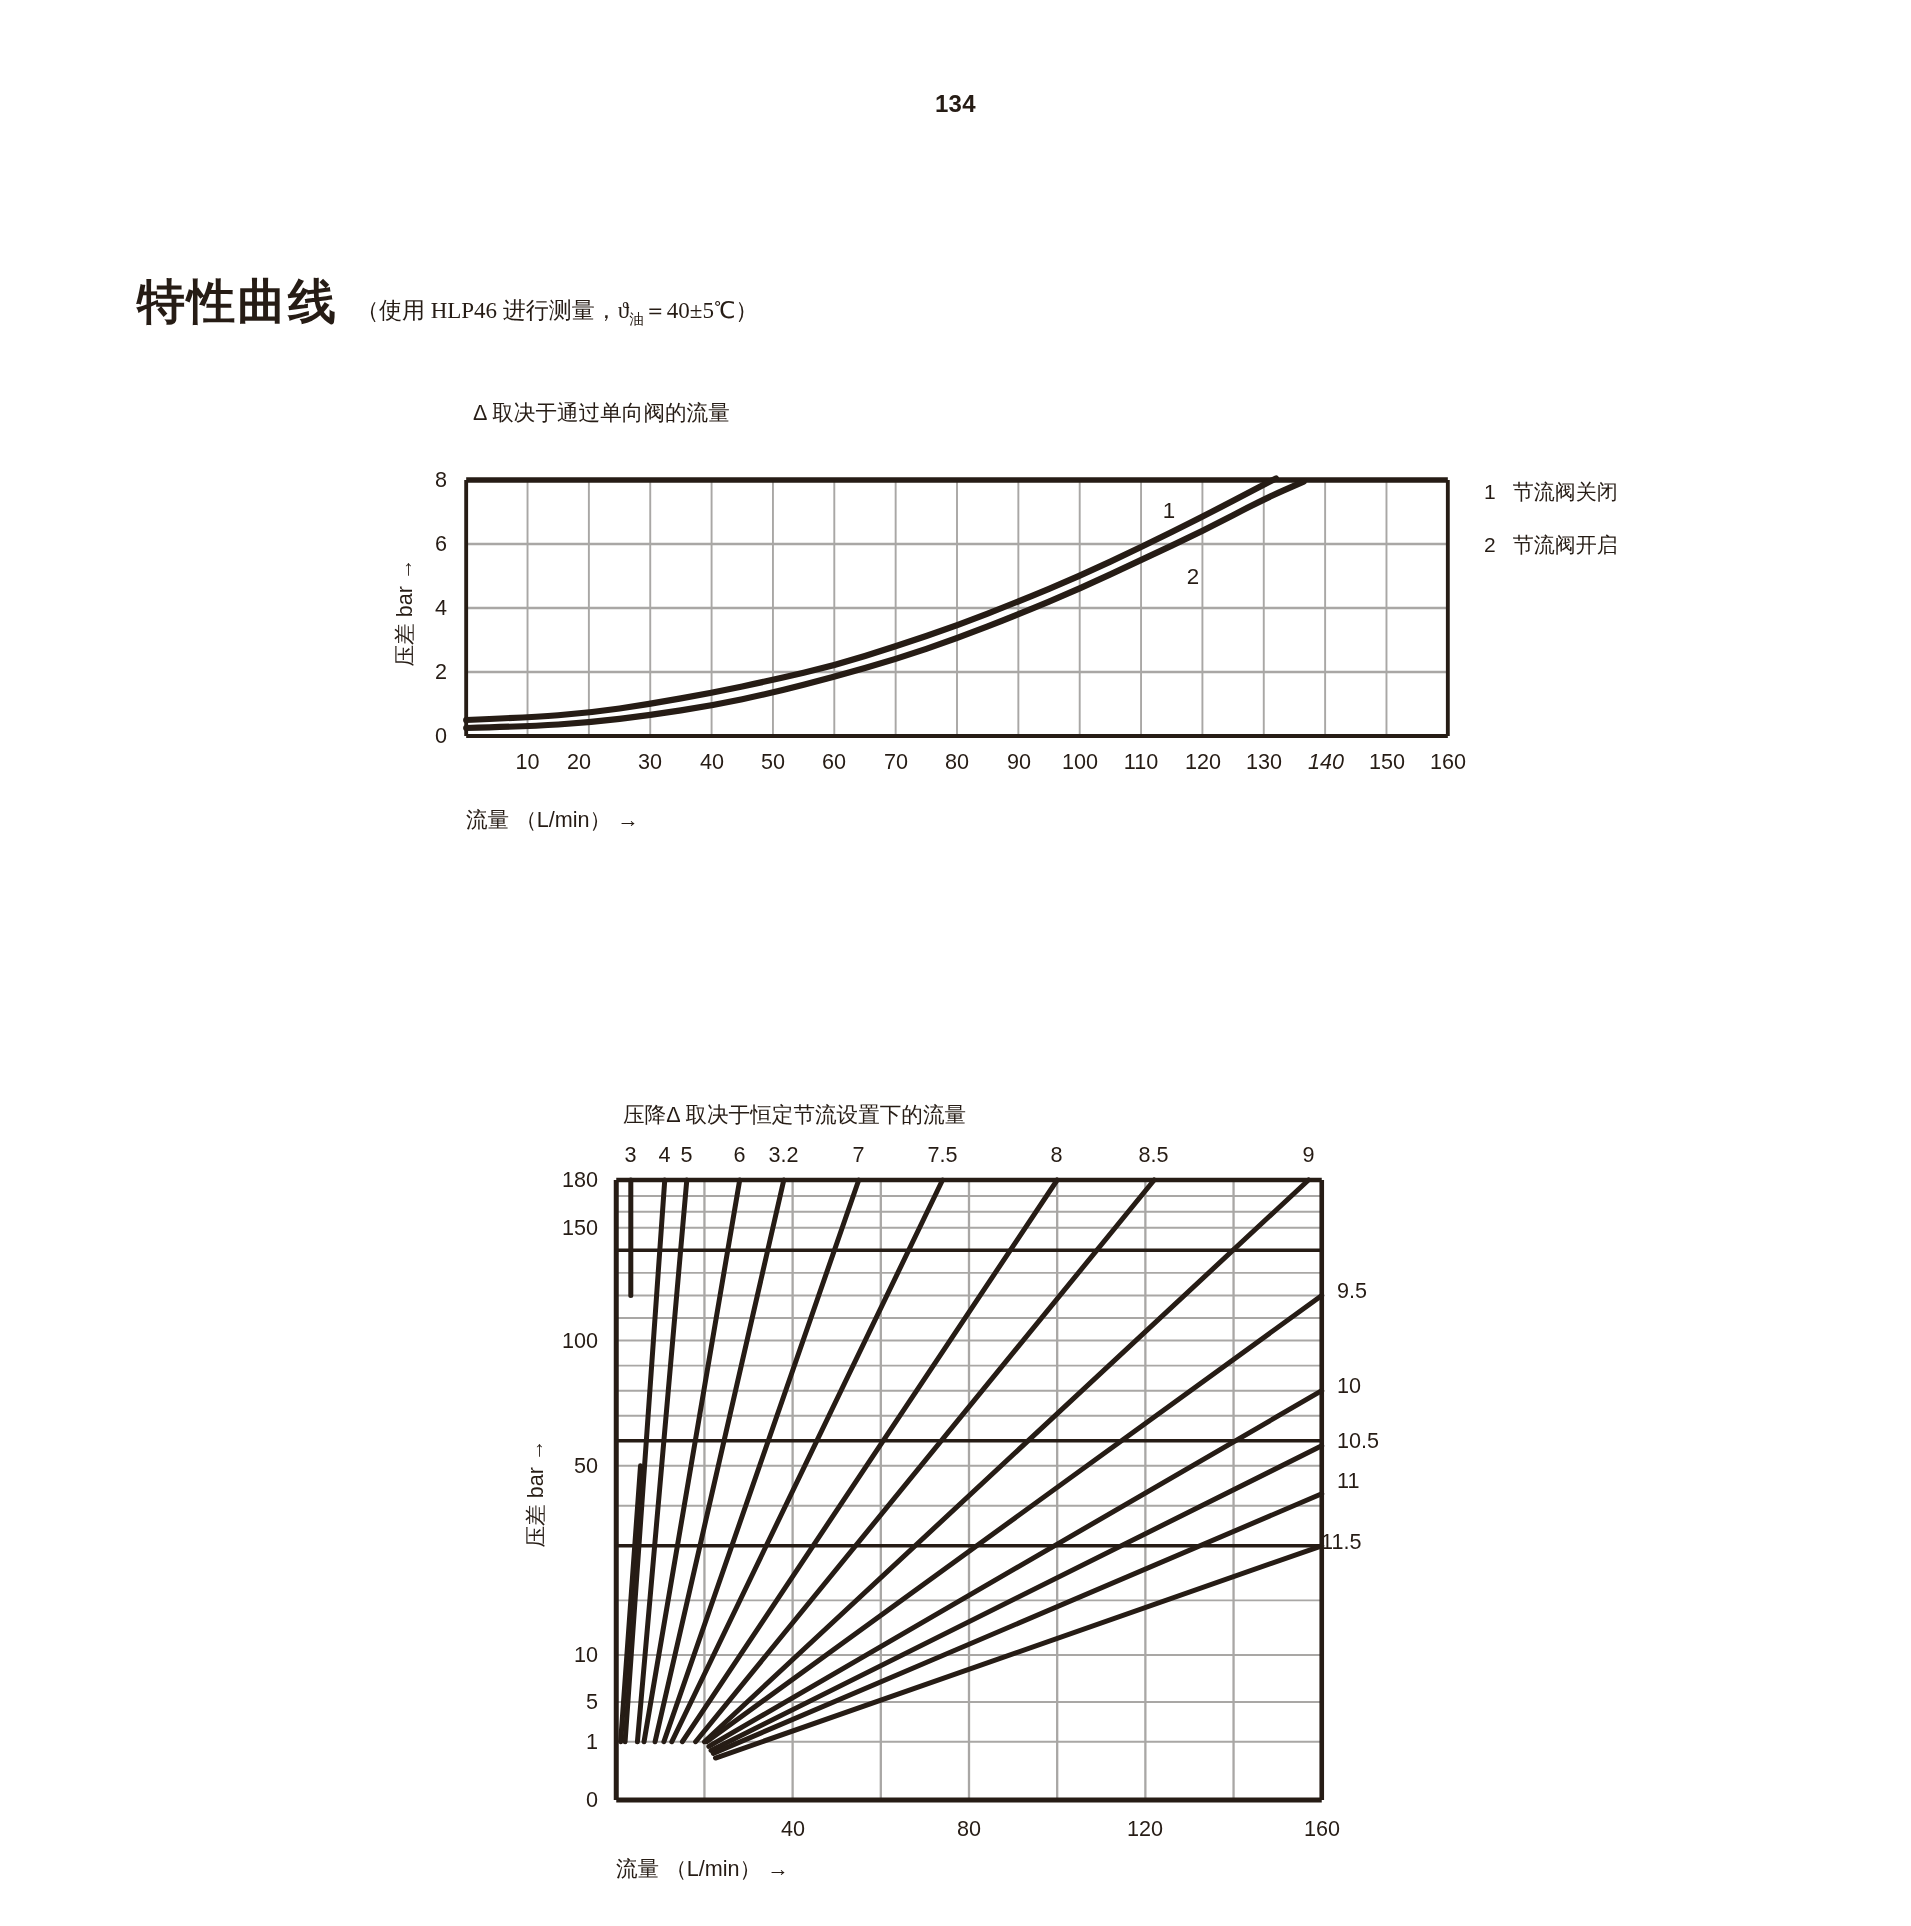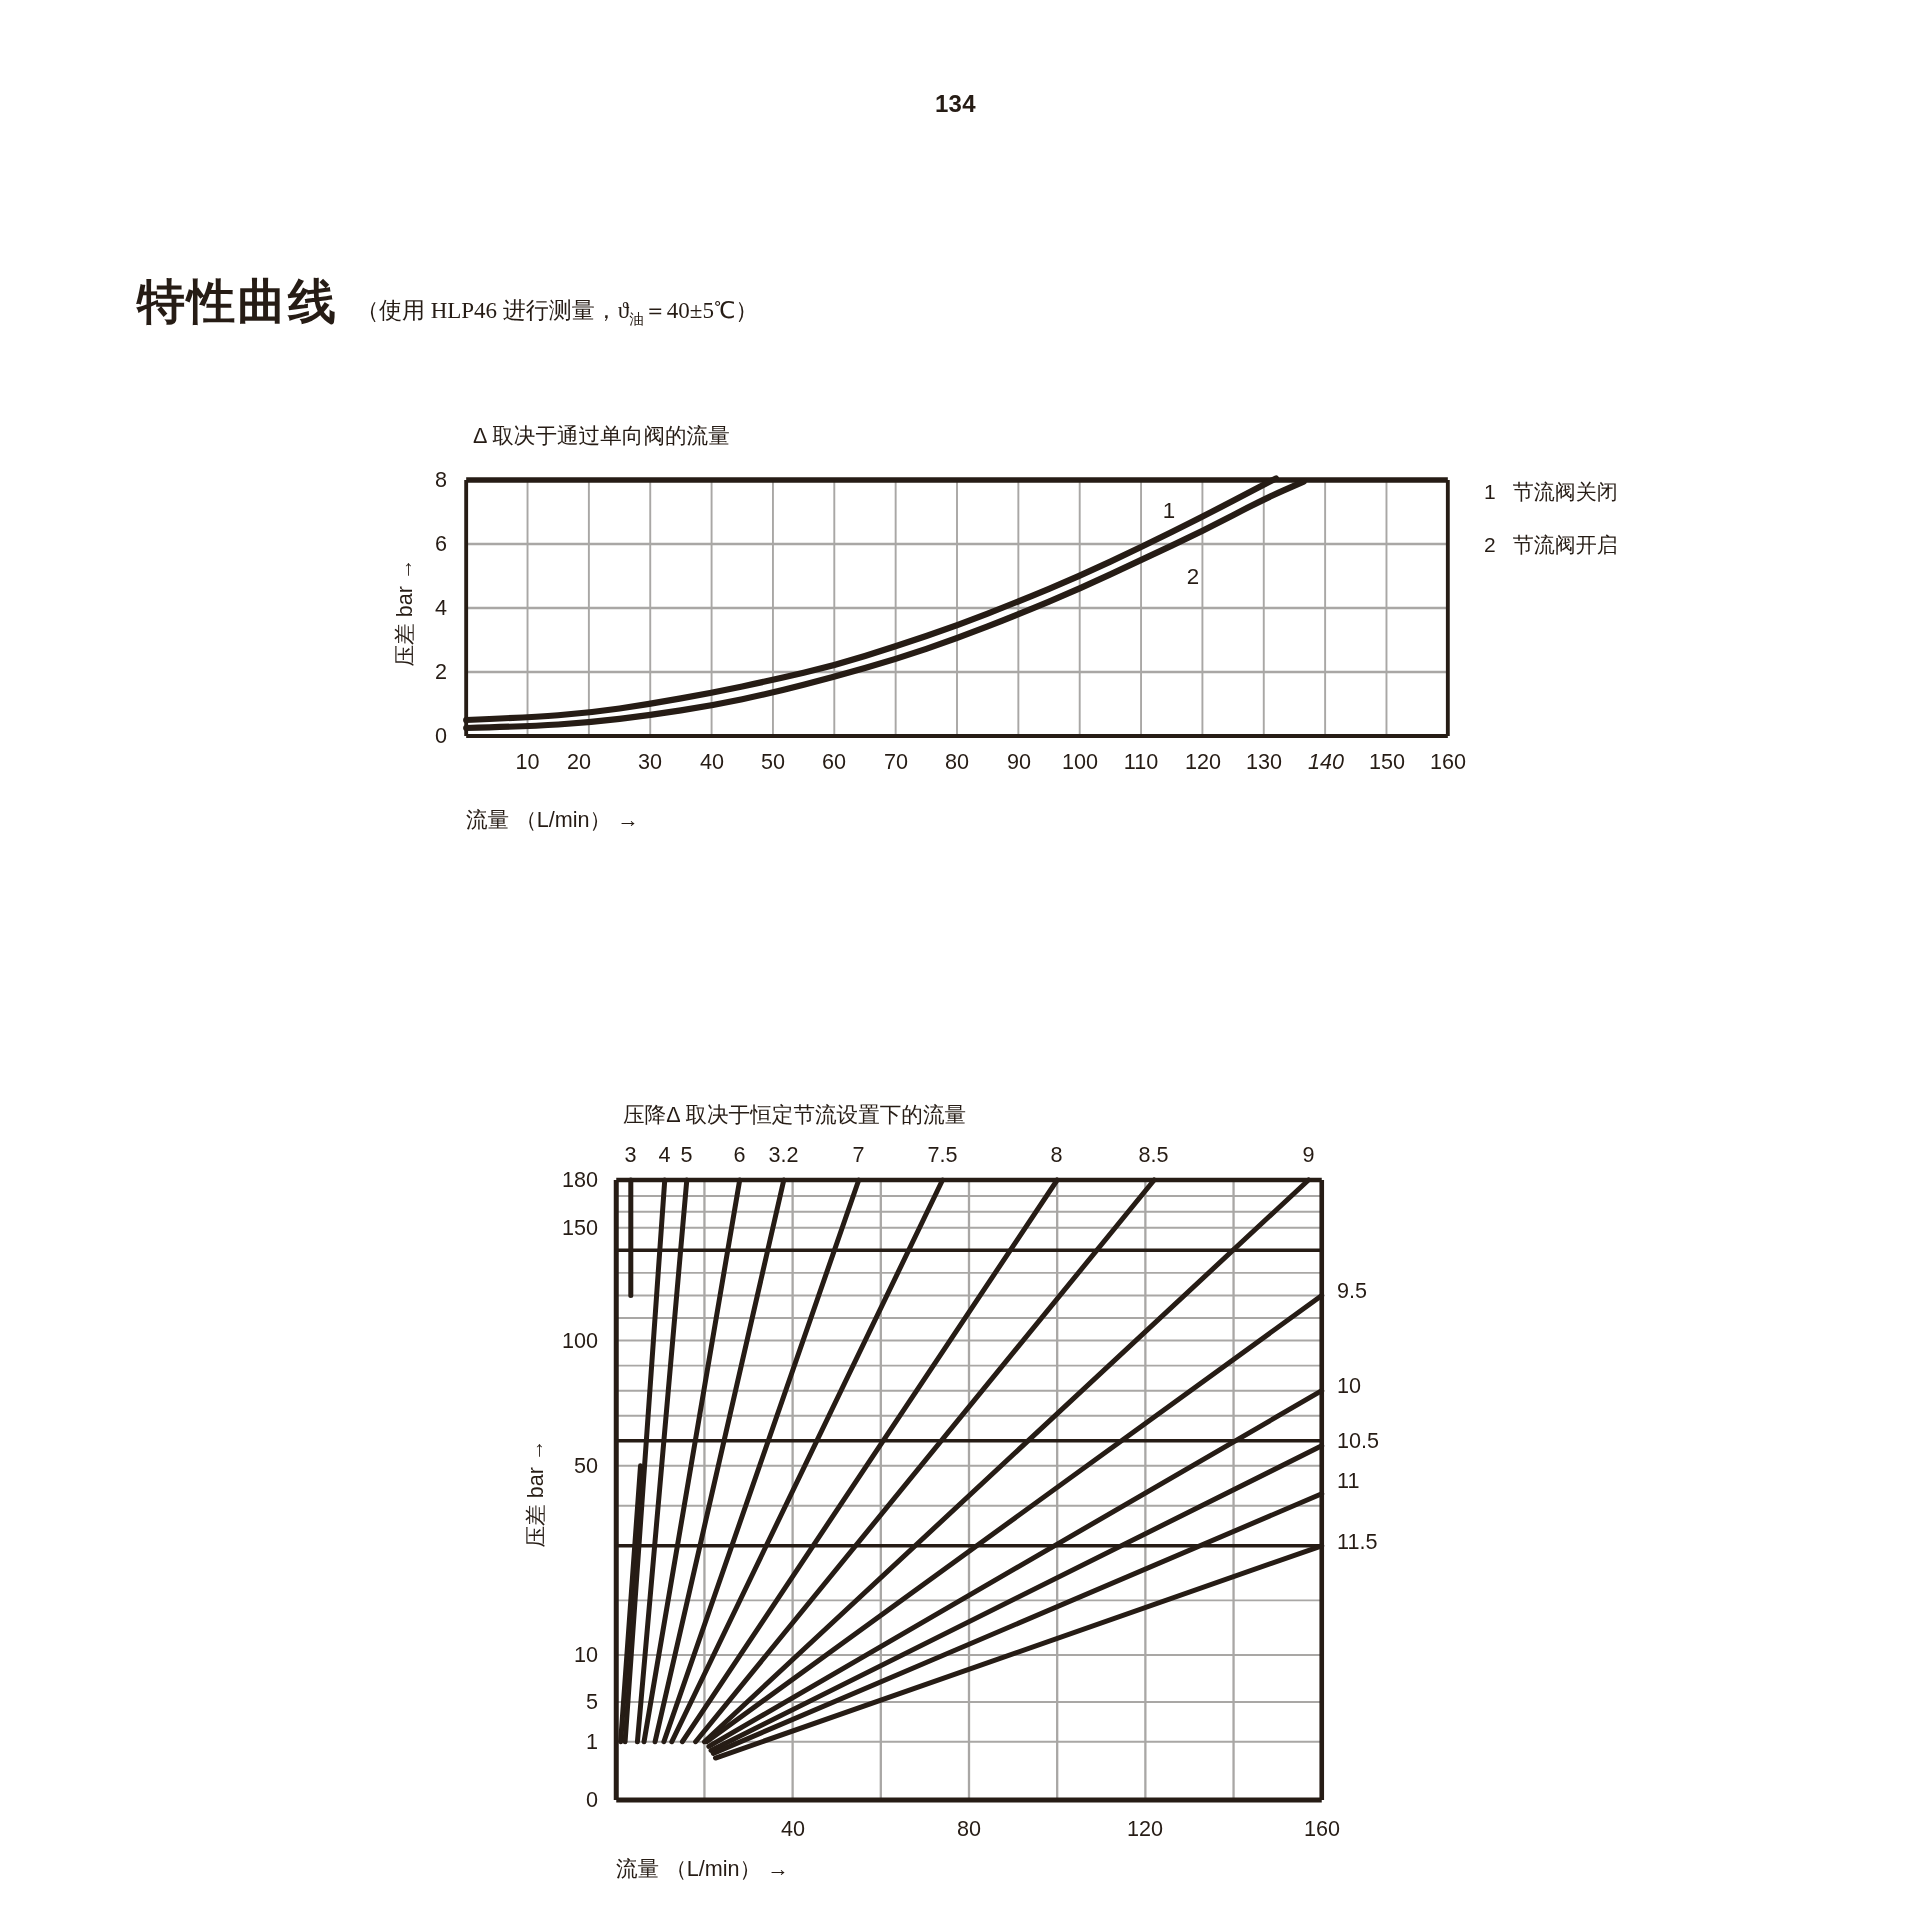--- a/index.html
+++ b/index.html
@@ -7,21 +7,21 @@
     width:1911px;height:2548px;position:relative;background:#ffffff;
     font-family:"Liberation Sans", sans-serif;color:#261c15;overflow:hidden;
   }
   .abs{position:absolute;}
   #page-number{top:90px;left:0;width:1911px;text-align:center;font-size:24px;font-weight:700;letter-spacing:0.4px;}
   #title-row{top:270px;left:137px;display:flex;align-items:baseline;gap:17.7px;white-space:nowrap;}
   #main-title{font-size:48px;font-weight:600;letter-spacing:2.3px;}
   #subtitle{font-size:23px;font-weight:500;font-family:Liberation Serif, serif;}
   #subtitle sub{font-size:14.6px;}
   .chart-title{font-size:21.6px;font-weight:500;white-space:nowrap;}
-  #chart1-title{left:473px;top:421px;}
+  #chart1-title{left:473px;top:398px;}
   #chart2-title{left:623px;top:1100px;}
   .y-axis-title{font-size:21.6px;white-space:nowrap;text-align:center;transform:rotate(-90deg);transform-origin:center;}
   #chart1-ylabel{left:285px;top:598px;width:239px;}
   #chart2-ylabel{left:416px;top:1479px;width:239px;}
   .x-axis-title{font-size:21.6px;white-space:nowrap;}
   #chart1-xlabel{left:466px;top:805px;width:982px;}
   #chart2-xlabel{left:616px;top:1854px;width:706px;}
   .overlay{width:0;height:0;overflow:visible;}
   .tick{position:absolute;font-size:21.6px;line-height:25.4px;white-space:nowrap;}
   .tick.right-align{text-align:right;}
@@ -176,17 +176,17 @@
     <div class="tick center" style="left: 133px; width: 69px; top: -38px;">3.2</div>
     <div class="tick center" style="left: 208px; width: 69px; top: -38px;">7</div>
     <div class="tick center" style="left: 292px; width: 69px; top: -38px;">7.5</div>
     <div class="tick center" style="left: 406px; width: 69px; top: -38px;">8</div>
     <div class="tick center" style="left: 503px; width: 69px; top: -38px;">8.5</div>
     <div class="tick center" style="left: 658px; width: 69px; top: -38px;">9</div>
     <div class="tick" style="left: 721px; top: 98px;">9.5</div>
     <div class="tick" style="left: 721px; top: 193px;">10</div>
     <div class="tick" style="left: 721px; top: 248px;">10.5</div>
     <div class="tick" style="left: 721px; top: 288px;">11</div>
-    <div class="tick" style="left: 721px; top: 349px;">11.5</div>
+    <div class="tick" style="left: 705px; top: 349px;">11.5</div>
   </div>
 <div class="abs y-axis-title" id="chart2-ylabel">压差 bar →</div>
 <div class="abs x-axis-title" id="chart2-xlabel">流量 （L/min）  →</div>
 
 
 </body></html>

